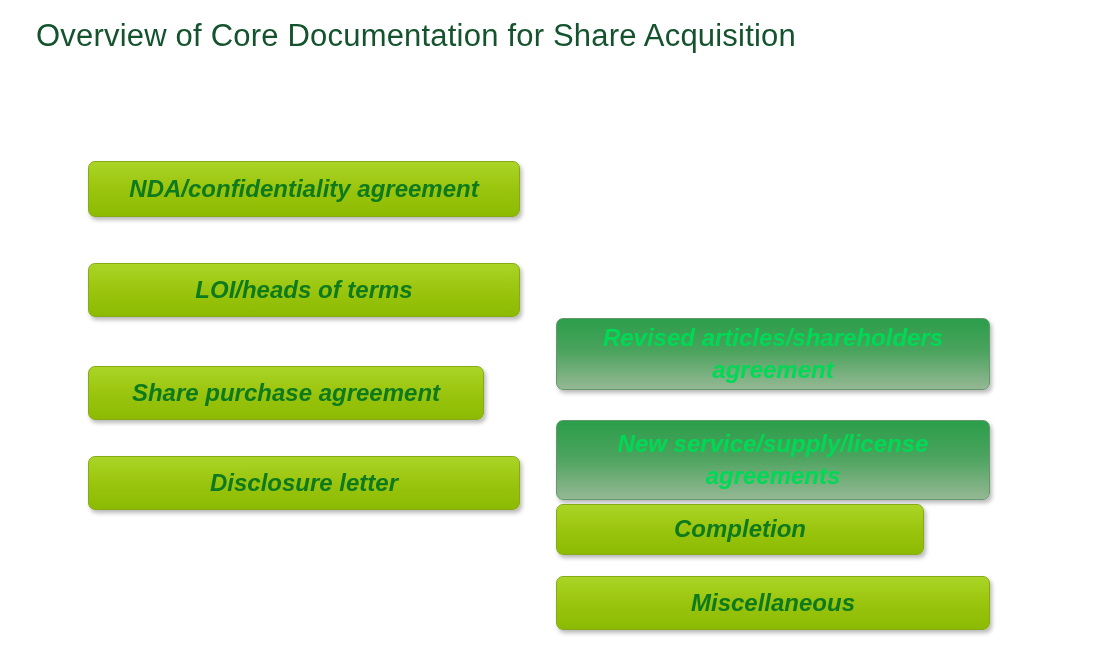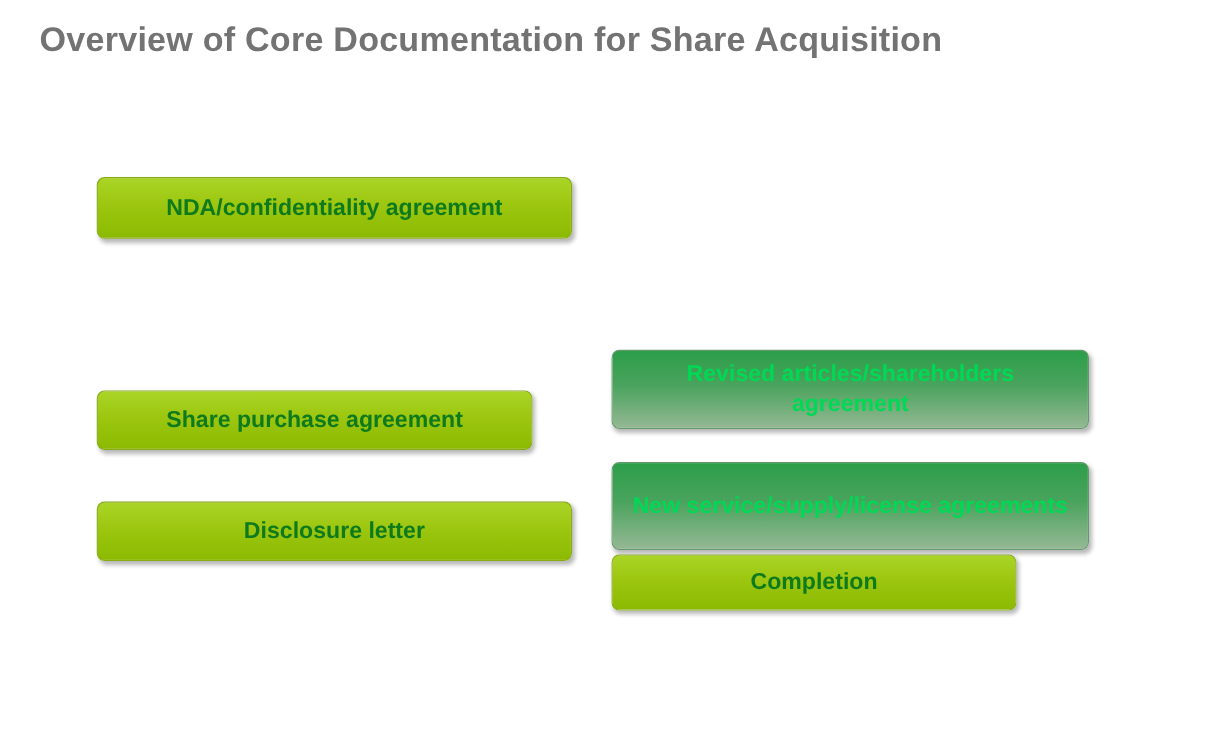--- a/index.html
+++ b/index.html
@@ -16,70 +16,74 @@
     overflow: hidden;
   }
   .slide-title {
     position: absolute;
     left: 36px;
     top: 18px;
     width: 1020px;
     margin: 0;
     font-size: 31px;
     line-height: 1.15;
-    font-weight: bold;
-    color: #737373;
+    font-weight: normal;
+    color: #14532d;
     letter-spacing: 0.2px;
   }
   .box {
     position: absolute;
     display: flex;
     align-items: center;
     justify-content: center;
     text-align: center;
     border-radius: 7px;
     font-weight: bold;
-    font-size: 21px;
+    font-size: 24px;
     line-height: 1.35;
     padding: 0 14px;
     box-sizing: border-box;
     box-shadow: 2px 3px 4px rgba(0,0,0,0.28);
+    font-style: italic;
   }
   .box.light {
     background: linear-gradient(180deg, #aad527 0%, #9cc60f 45%, #8cba02 100%);
     border: 1px solid #86ab14;
     color: #0e7a1e;
   }
   .box.dark {
     background: linear-gradient(180deg, #2c9e4a 0%, #4aa35d 45%, #95b894 100%);
     border: 1px solid #63996d;
     color: #00d955;
   }
   
   .box.l1 { left: 88px;  top: 161px; width: 432px; height: 56px; }
   .box.l2 { left: 88px;  top: 263px; width: 432px; height: 54px; }
-  .box.l3 { left: 88px;  top: 355px; width: 396px; height: 54px; }
+  .box.l3 { left: 88px;  top: 366px; width: 396px; height: 54px; }
   .box.l4 { left: 88px;  top: 456px; width: 432px; height: 54px; }
   
   .box.r1 { left: 556px; top: 318px; width: 434px; height: 72px; }
   .box.r2 { left: 556px; top: 420px; width: 434px; height: 80px; }
   .box.r3 { left: 556px; top: 504px; width: 368px; height: 51px; }
   .box.r4 { left: 556px; top: 576px; width: 434px; height: 54px; }
 </style>
 </head>
 <body>
 
 <div class="slide">
 
   <h1 class="slide-title">Overview of Core Documentation for Share Acquisition</h1>
 
   <div class="box light l1">
     <span>NDA/confidentiality agreement</span>
   </div>
 
+  <div class="box light l2">
+    <span>LOI/heads of terms</span>
+  </div>
 
   <div class="box light l3">
     <span>Share purchase agreement</span>
   </div>
 
   <div class="box light l4">
     <span>Disclosure letter</span>
   </div>
 
   <div class="box dark r1">
@@ -87,14 +91,17 @@
   </div>
 
   <div class="box dark r2">
     <span>New service/supply/license agreements</span>
   </div>
 
   <div class="box light r3">
     <span>Completion</span>
   </div>
 
+  <div class="box light r4">
+    <span>Miscellaneous</span>
+  </div>
 
 </div>
 
 </body></html>

